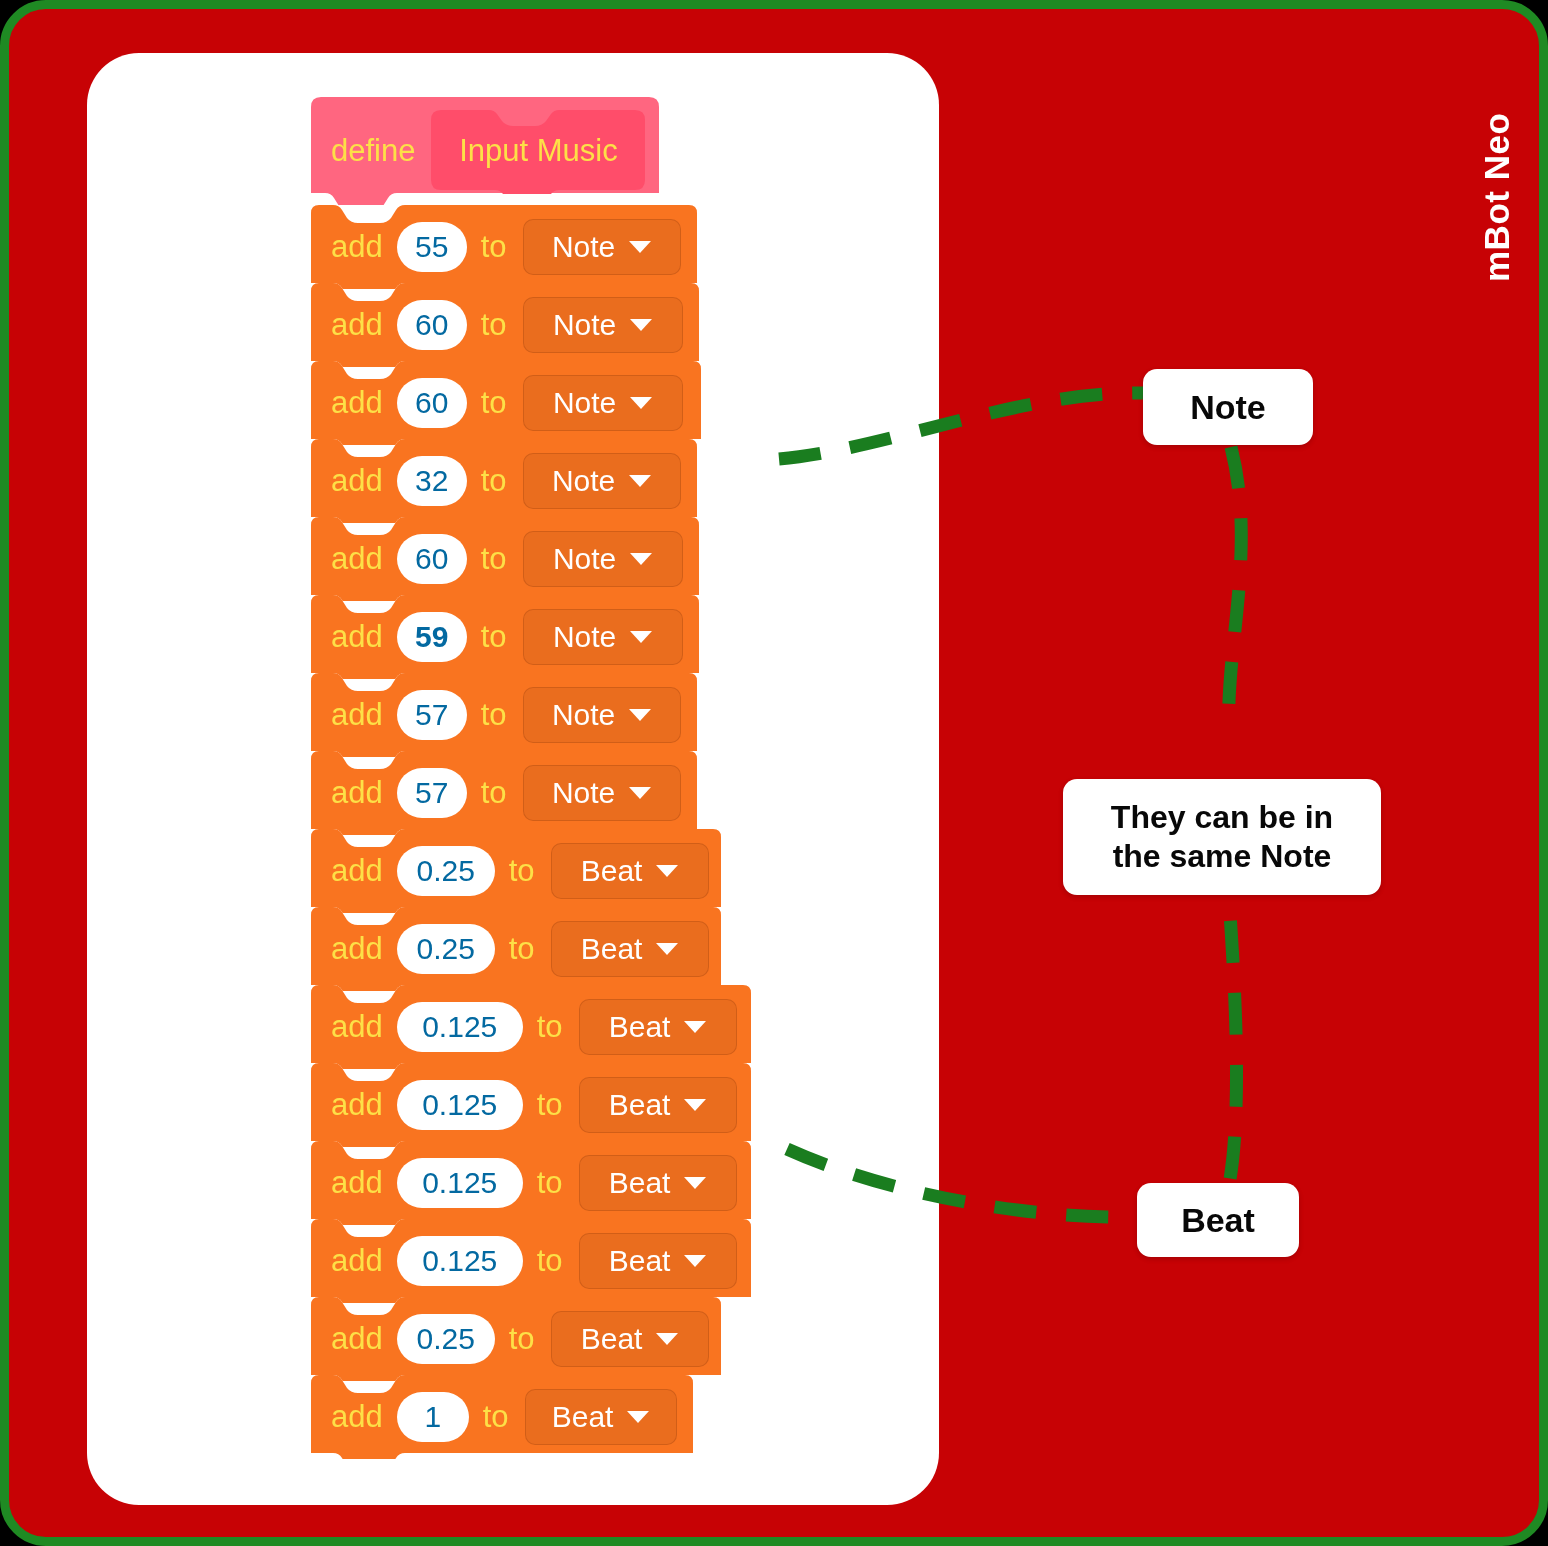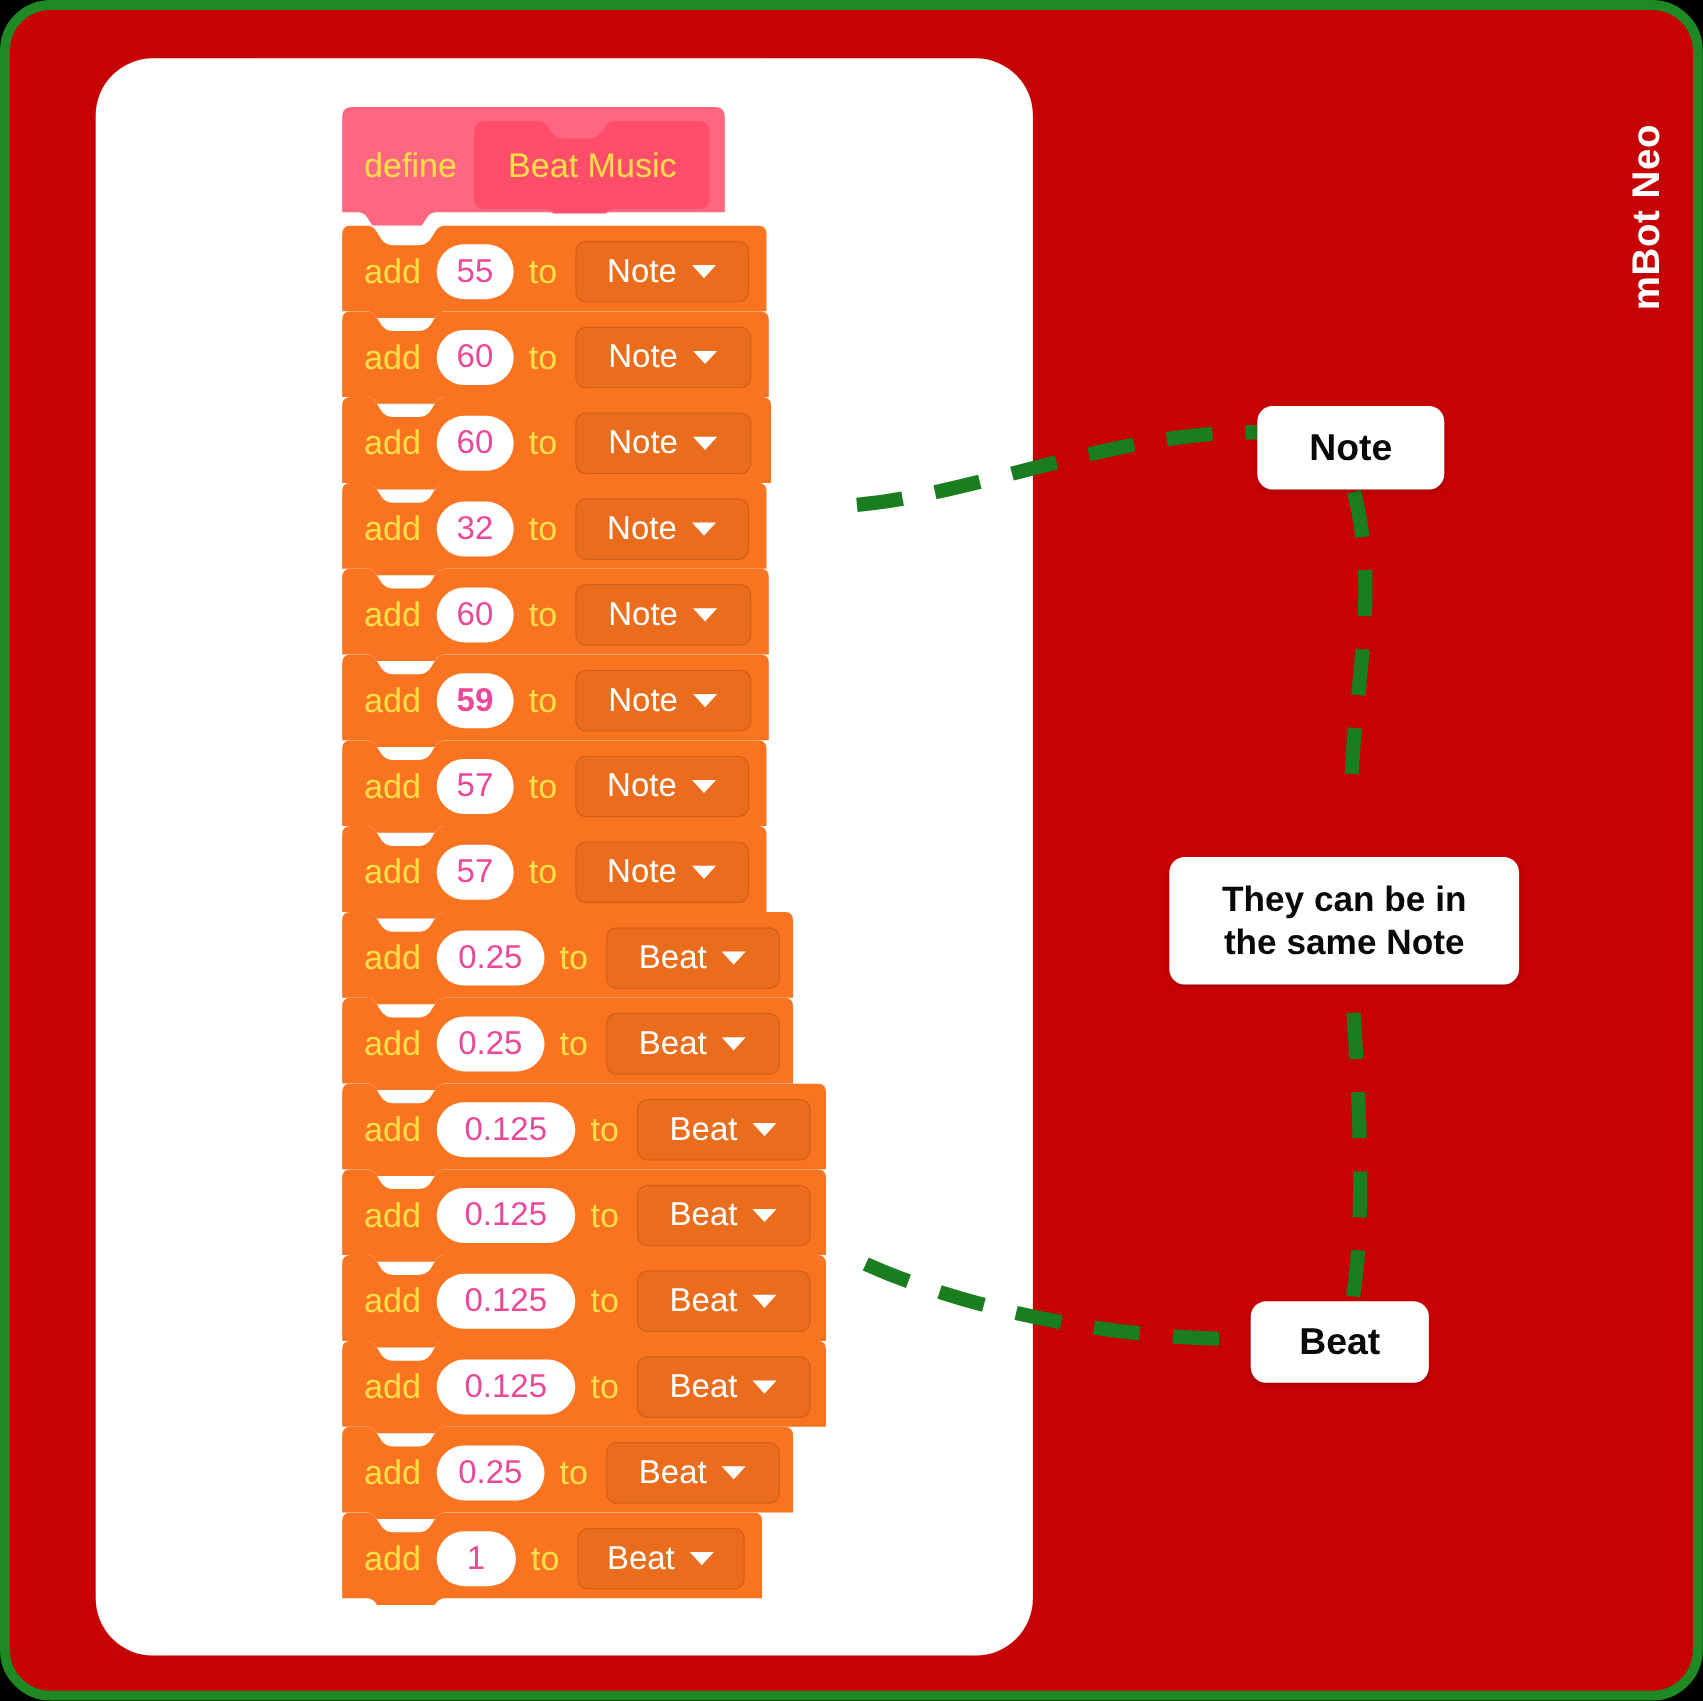--- a/index.html
+++ b/index.html
@@ -163,21 +163,21 @@
     position: absolute;
     left: 0; top: 0; width: 100%; height: 100%;
     z-index: 0;
   }
   #define-inner .label-white { position: relative; z-index: 2; }
 
   
   .oval {
     background: #FFFFFF;
     border-radius: 999px;
-    color: #ec4899;
+    color: #0369a1;
     font-size: 30px;
     display: flex;
     align-items: center;
     justify-content: center;
     height: 50px;
     margin: 0 14px;
     padding: 0 6px;
     box-sizing: border-box;
   }
   .dropdown {
@@ -225,21 +225,21 @@
       </svg>
       <div class="blk-row">
         <span class="label-white">define</span>
         <div id="define-inner">
           <svg class="inner-bg" viewBox="0 0 214 86" preserveAspectRatio="none">
             <path d="M0,12 Q0,2 10,2 L58,2 q5,0 8,4 l5,7 q4,5 11,5 l22,0 q7,0 11,-5 l5,-7 q3,-4 8,-4
                      L204,2 Q214,2 214,12 L214,72 Q214,82 204,82
                      L128,82 q-5,0 -8,4 l-4,6 q-4,5 -11,5 l-18,0 q-7,0 -11,-5 l-4,-6 q-3,-4 -8,-4
                      L10,82 Q0,82 0,72 Z" fill="#FF4D6A"></path>
           </svg>
-          <span class="label-white">Beat Music</span>
+          <span class="label-white">Input Music</span>
         </div>
       </div>
     </div>
 
     <div id="add-blocks">
         <div class="blk" style="top: 108px; width: 386px; height: 84px; z-index: 40;">
           <svg class="blk-body" viewBox="0 0 386 84" preserveAspectRatio="none">
             <path d="M0,8 Q0,0 8,0 L22,0 q6,0 9,5 l5,8 q4,5 11,5 l22,0 q7,0 11,-5 l5,-8 q3,-5 9,-5 L378,0 Q386,0 386,8 L386,78 L94,78 q-6,0 -9,5 l-5,8 q-4,5 -11,5 l-22,0 q-7,0 -11,-5 l-5,-8 q-3,-5 -9,-5 L0,78 Z" fill="#F97420"></path>
           </svg>
           <div class="blk-row" style="height: 78px;">

